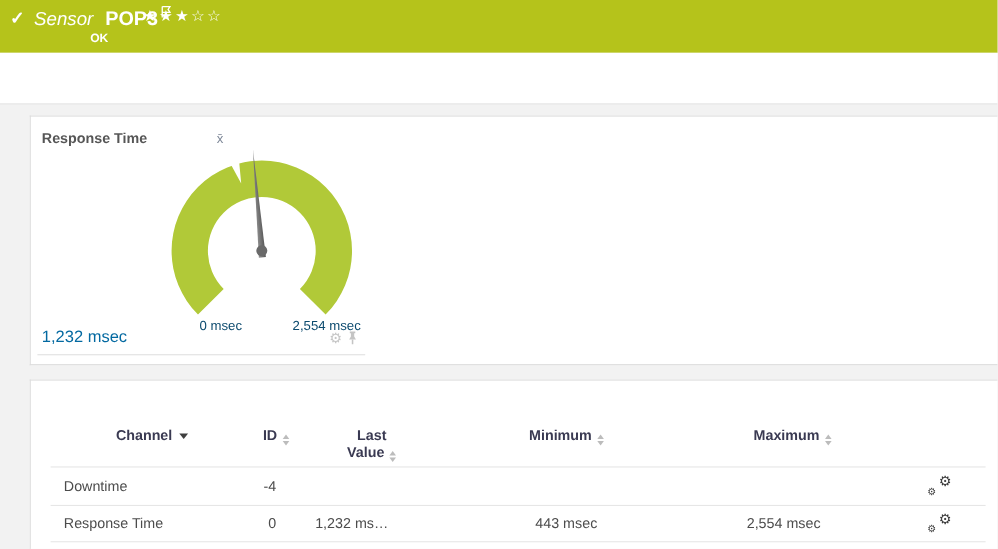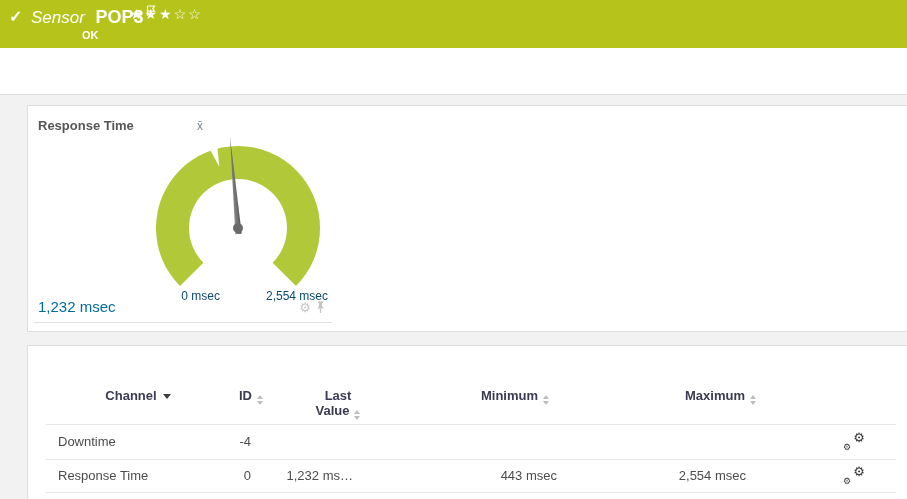--- a/index.html
+++ b/index.html
@@ -217,21 +217,21 @@
           <span class="g-small">⚙</span>
       </div>
     </div>
 
     <div class="sep" style="top:113px;"></div>
 
     <div>
       <div class="td" style="left:30px; top:122px; width:160px;">Response Time</div>
       <div class="td r" style="left:140px; top:122px; width:83px;">0</div>
       <div class="td r" style="left:245px; top:122px; width:80px;">1,232 ms…</div>
-      <div class="td r" style="left:429px; top:122px; width:100px;">443 msec</div>
+      <div class="td r" style="left:415px; top:122px; width:100px;">443 msec</div>
       <div class="td r" style="left:608px; top:122px; width:110px;">2,554 msec</div>
       <div class="gears" style="left:815px; top:121px;">
         <span class="g-big">⚙</span>
           <span class="g-small">⚙</span>
       </div>
     </div>
 
     <div class="sep" style="top:146px;"></div>
   </div>
 

